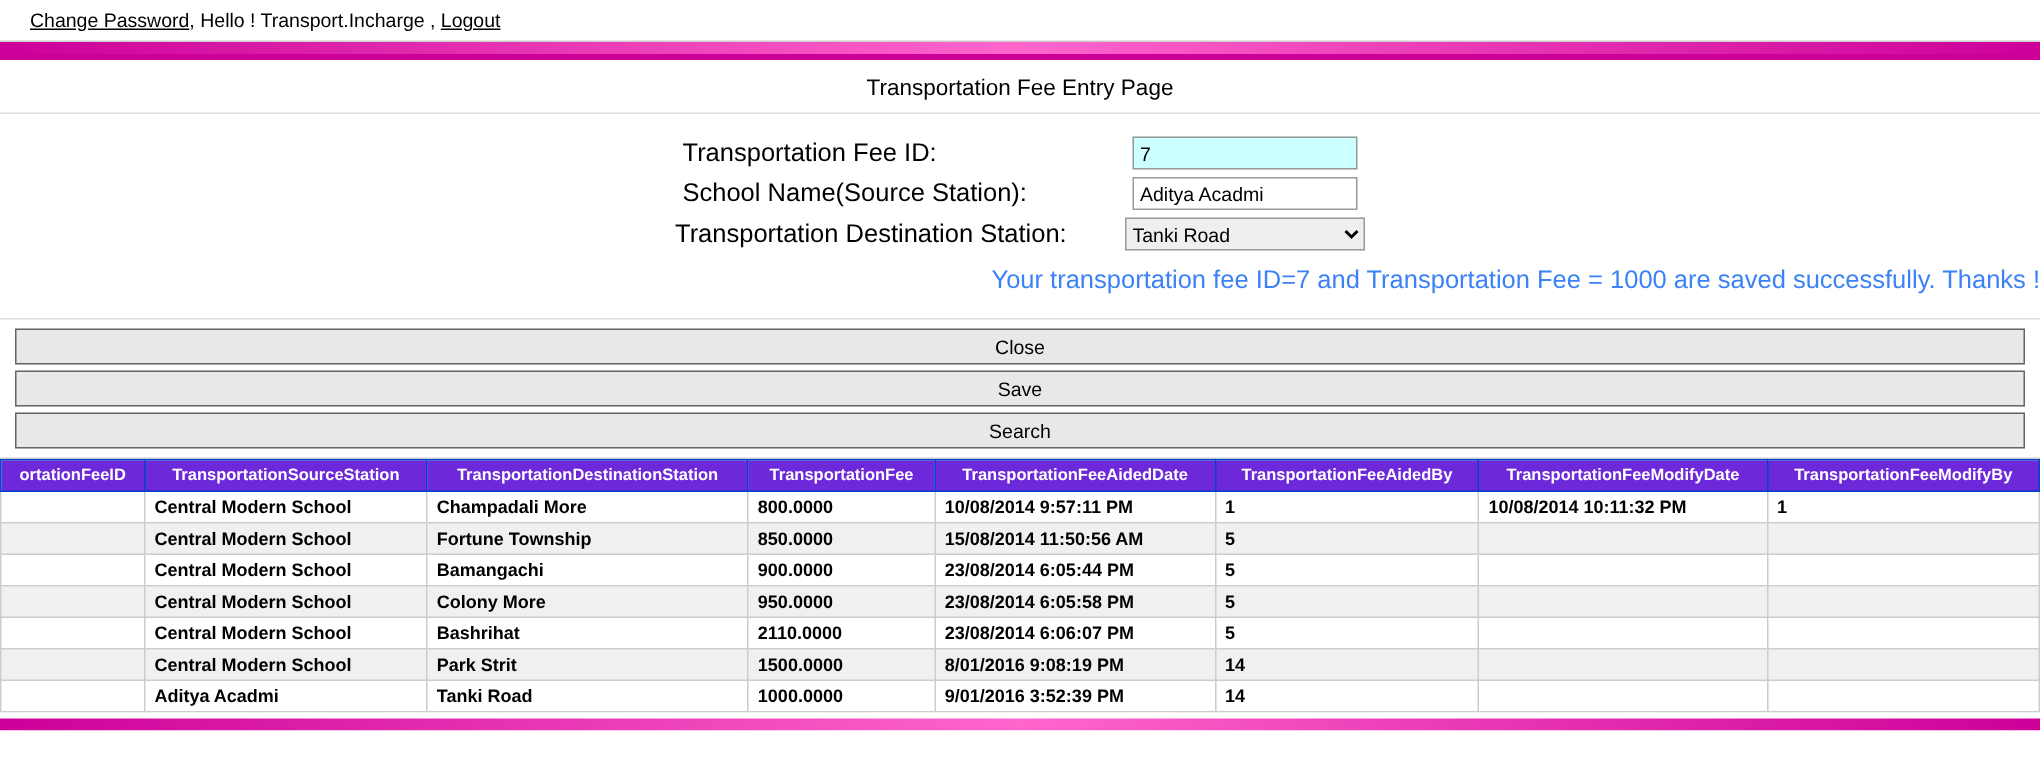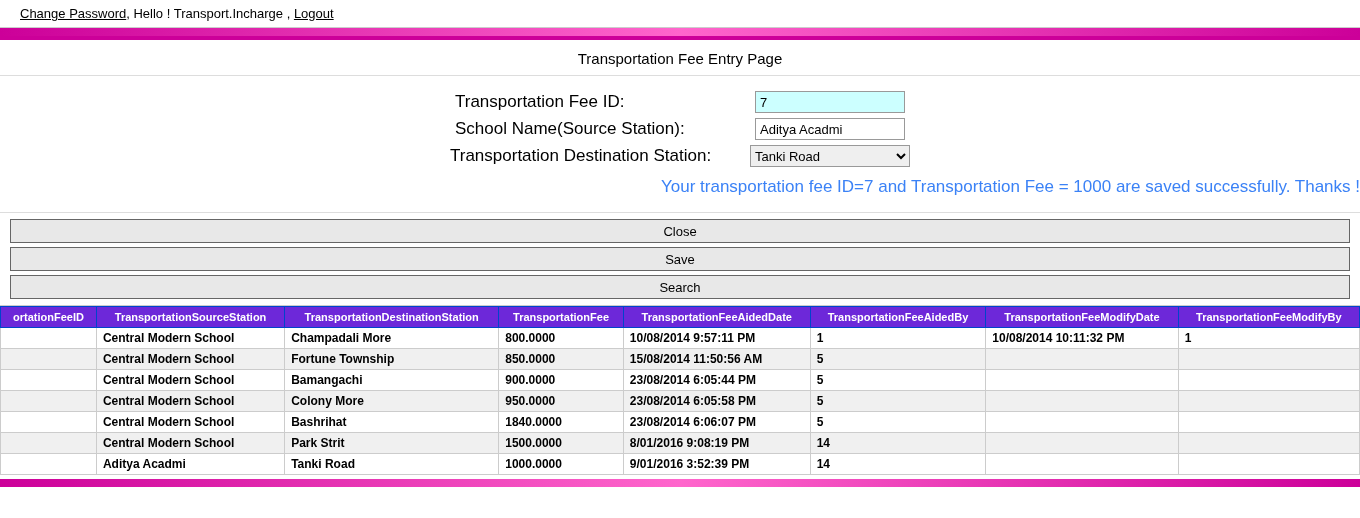--- a/index.html
+++ b/index.html
@@ -248,21 +248,21 @@
           <td>950.0000</td>
           <td>23/08/2014 6:05:58 PM</td>
           <td>5</td>
           <td></td>
           <td></td>
         </tr>
         <tr>
           <td></td>
           <td>Central Modern School</td>
           <td>Bashrihat</td>
-          <td>1840.0000</td>
+          <td>2110.0000</td>
           <td>23/08/2014 6:06:07 PM</td>
           <td>5</td>
           <td></td>
           <td></td>
         </tr>
         <tr>
           <td></td>
           <td>Central Modern School</td>
           <td>Park Strit</td>
           <td>1500.0000</td>

